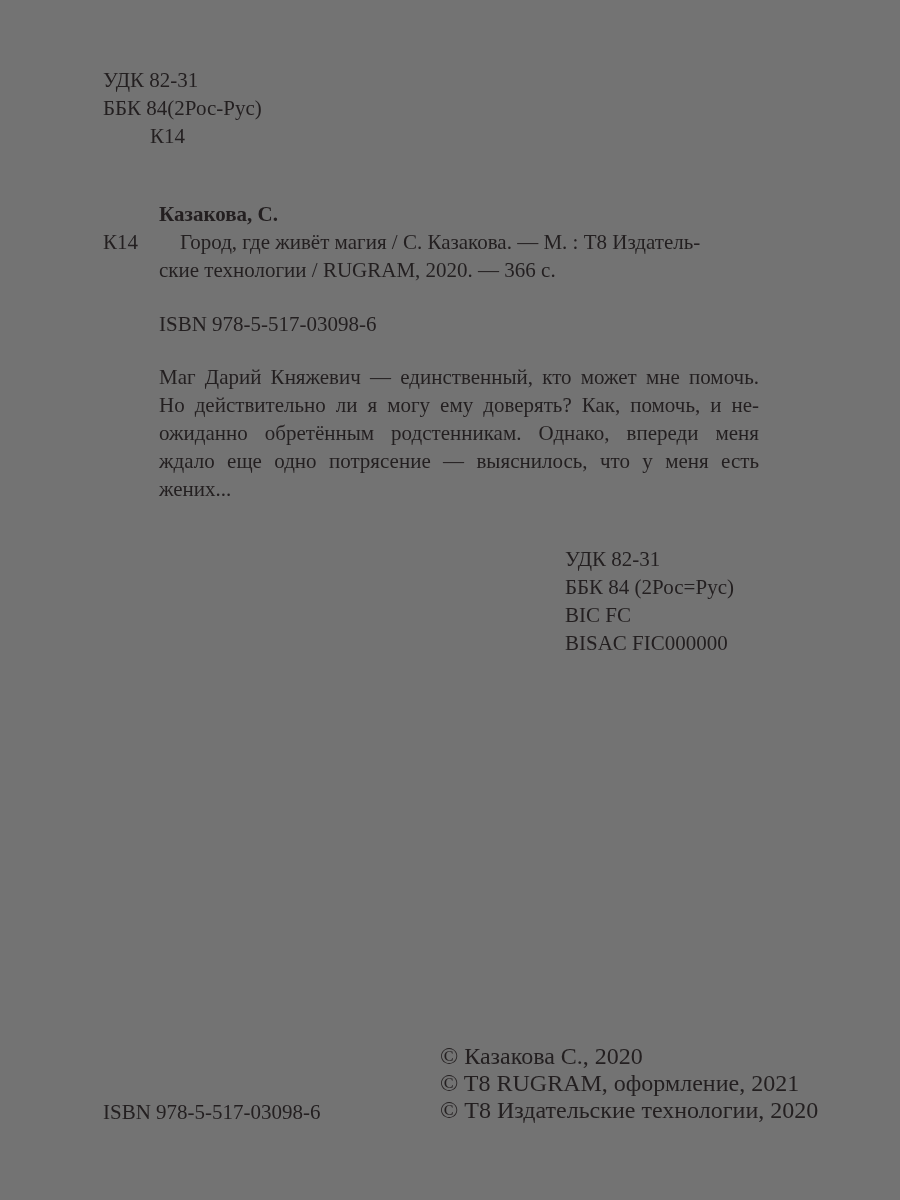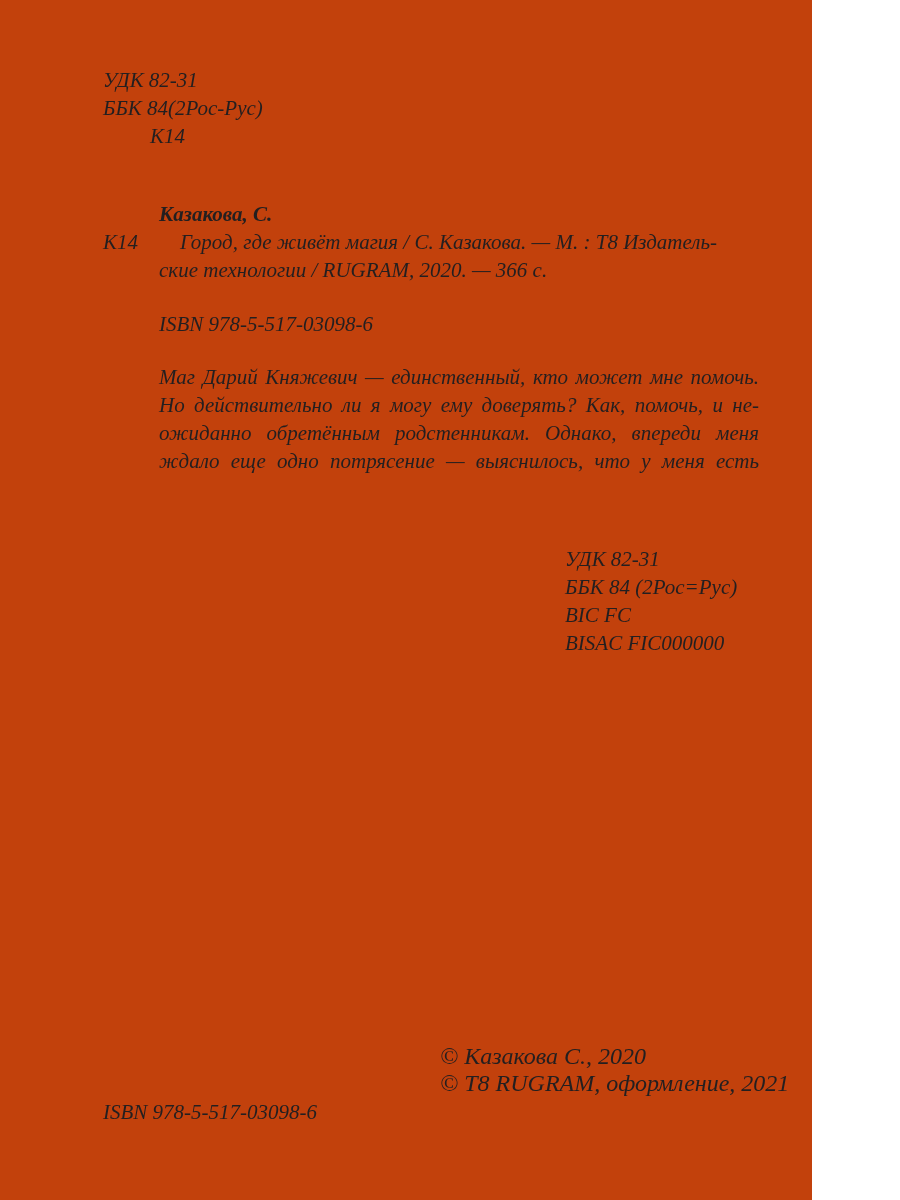--- a/index.html
+++ b/index.html
@@ -12,23 +12,22 @@
       height: 1200px;
       position: relative;
       overflow: hidden;
       font-family: "Liberation Serif", "DejaVu Serif", serif;
       color: #231f20;
       font-size: 21px;
     }
     .page {
       position: absolute;
       left: 0; top: 0;
-      width: 812px; height: 1200px;
-      background: #c2410c;
-      font-style: italic;
+      width: 900px; height: 1200px;
+      background: #737373;
     }
     .block { position: absolute; }
     .line { white-space: nowrap; line-height: 28px; height: 28px; }
 
     
     .top-class { left: 103px; top: 66px; }
     .top-class .k14 { padding-left: 47px; }
 
     
     .biblio { left: 103px; top: 200px; width: 660px; }
@@ -77,29 +76,31 @@
     <div class="line row3">ские технологии / RUGRAM, 2020. — 366 с.</div>
   </div>
 
   <div class="block isbn-top line">ISBN 978-5-517-03098-6</div>
 
   <div class="block annotation">
     <div class="line">Маг Дарий Княжевич — единственный, кто может мне помочь.</div>
     <div class="line">Но действительно ли я могу ему доверять? Как, помочь, и не-</div>
     <div class="line">ожиданно обретённым родстенникам. Однако, впереди меня</div>
     <div class="line">ждало еще одно потрясение — выяснилось, что у меня есть</div>
+    <div class="line last">жених...</div>
   </div>
 
   <div class="block right-class">
     <div class="line">УДК 82-31</div>
     <div class="line">ББК 84 (2Рос=Рус)</div>
     <div class="line">BIC FC</div>
     <div class="line">BISAC FIC000000</div>
   </div>
 
   <div class="block copyrights">
     <div class="line">© Казакова С., 2020</div>
     <div class="line">© T8 RUGRAM, оформление, 2021</div>
+    <div class="line">© Т8 Издательские технологии, 2020</div>
   </div>
 
   <div class="block isbn-bottom line">ISBN 978-5-517-03098-6</div>
 
 </div>
 
 </body></html>

